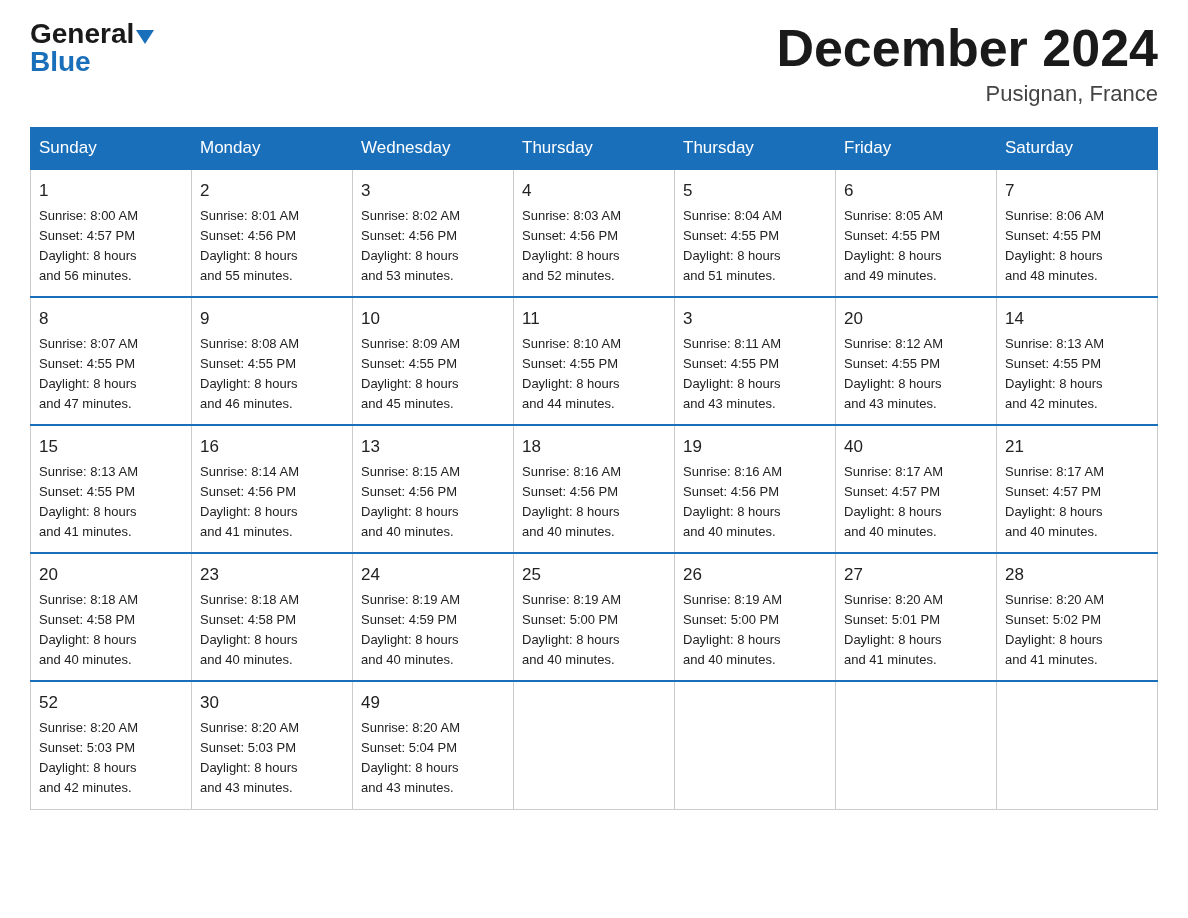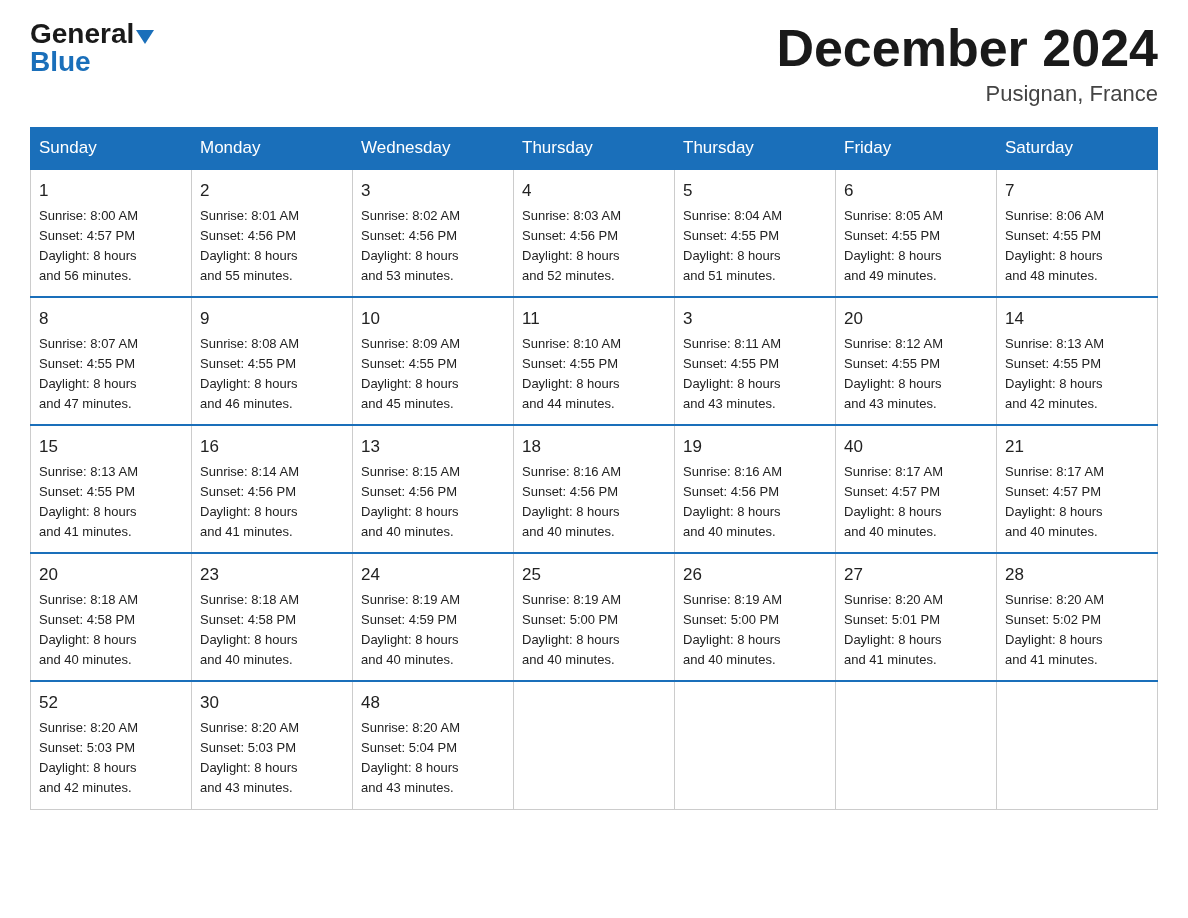--- a/index.html
+++ b/index.html
@@ -410,21 +410,21 @@
         <td>
         <span class="day-num">30</span>
         <div class="day-info">
           Sunrise: 8:20 AM<br>
           Sunset: 5:03 PM<br>
           Daylight: 8 hours<br>
           and 43 minutes.
         </div>
       </td>
         <td>
-        <span class="day-num">48</span>
+        <span class="day-num">49</span>
         <div class="day-info">
           Sunrise: 8:20 AM<br>
           Sunset: 5:04 PM<br>
           Daylight: 8 hours<br>
           and 43 minutes.
         </div>
       </td>
         <td class="empty"></td>
         <td class="empty"></td>
         <td class="empty"></td>

